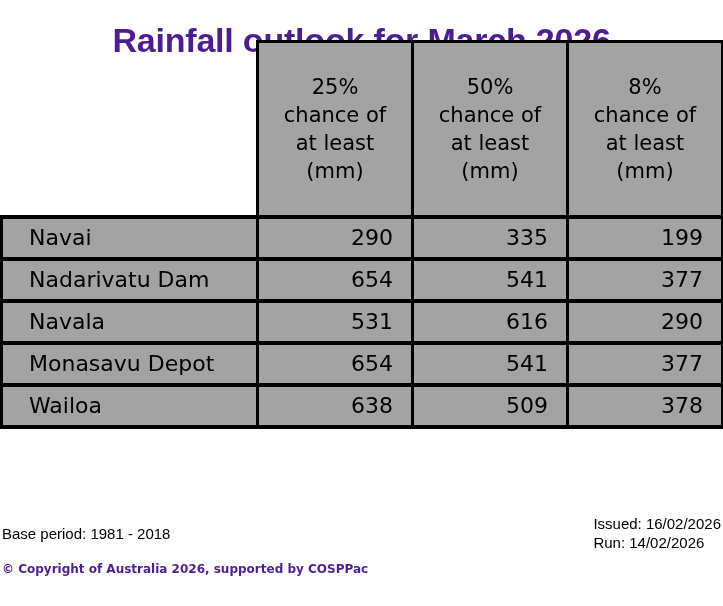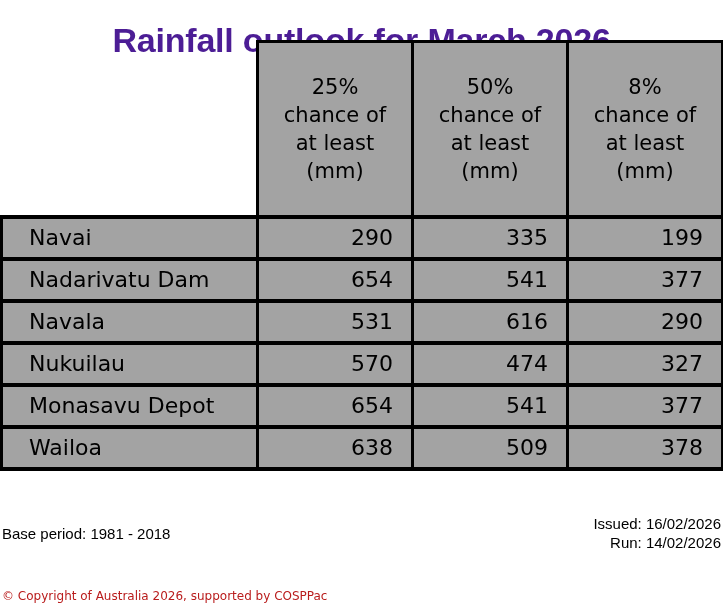--- a/index.html
+++ b/index.html
@@ -117,34 +117,35 @@
     position: absolute;
     left: 2px;
     top: 10px;
     text-align: left;
     white-space: nowrap;
   }
   .footer-right {
     position: absolute;
     right: 2px;
     top: 0;
-    text-align: right;
+    text-align: left;
     white-space: nowrap;
   }
   .footer-line { display: block; }
 
   .copyright {
     position: absolute;
     left: 2px;
-    top: 589px;
+    top: 562px;
     font-family: "DejaVu Sans", sans-serif;
     font-size: 12px;
     line-height: 15px;
-    color: #b91c1c;
-    white-space: nowrap;
+    color: #4c1d95;
+    white-space: nowrap;
+    font-weight: bold;
   }
 </style>
 </head>
 <body>
 
 <h1 class="page-title">Rainfall outlook for March 2026</h1>
 
 <table class="outlook-table">
   <colgroup>
     <col class="c-name">
@@ -188,26 +189,20 @@
       <td class="val-cell">541</td>
       <td class="val-cell">377</td>
     </tr>
     <tr>
       <td class="name-cell">Navala</td>
       <td class="val-cell">531</td>
       <td class="val-cell">616</td>
       <td class="val-cell">290</td>
     </tr>
     <tr>
-      <td class="name-cell">Nukuilau</td>
-      <td class="val-cell">570</td>
-      <td class="val-cell">474</td>
-      <td class="val-cell">327</td>
-    </tr>
-    <tr>
       <td class="name-cell">Monasavu Depot</td>
       <td class="val-cell">654</td>
       <td class="val-cell">541</td>
       <td class="val-cell">377</td>
     </tr>
     <tr>
       <td class="name-cell">Wailoa</td>
       <td class="val-cell">638</td>
       <td class="val-cell">509</td>
       <td class="val-cell">378</td>

